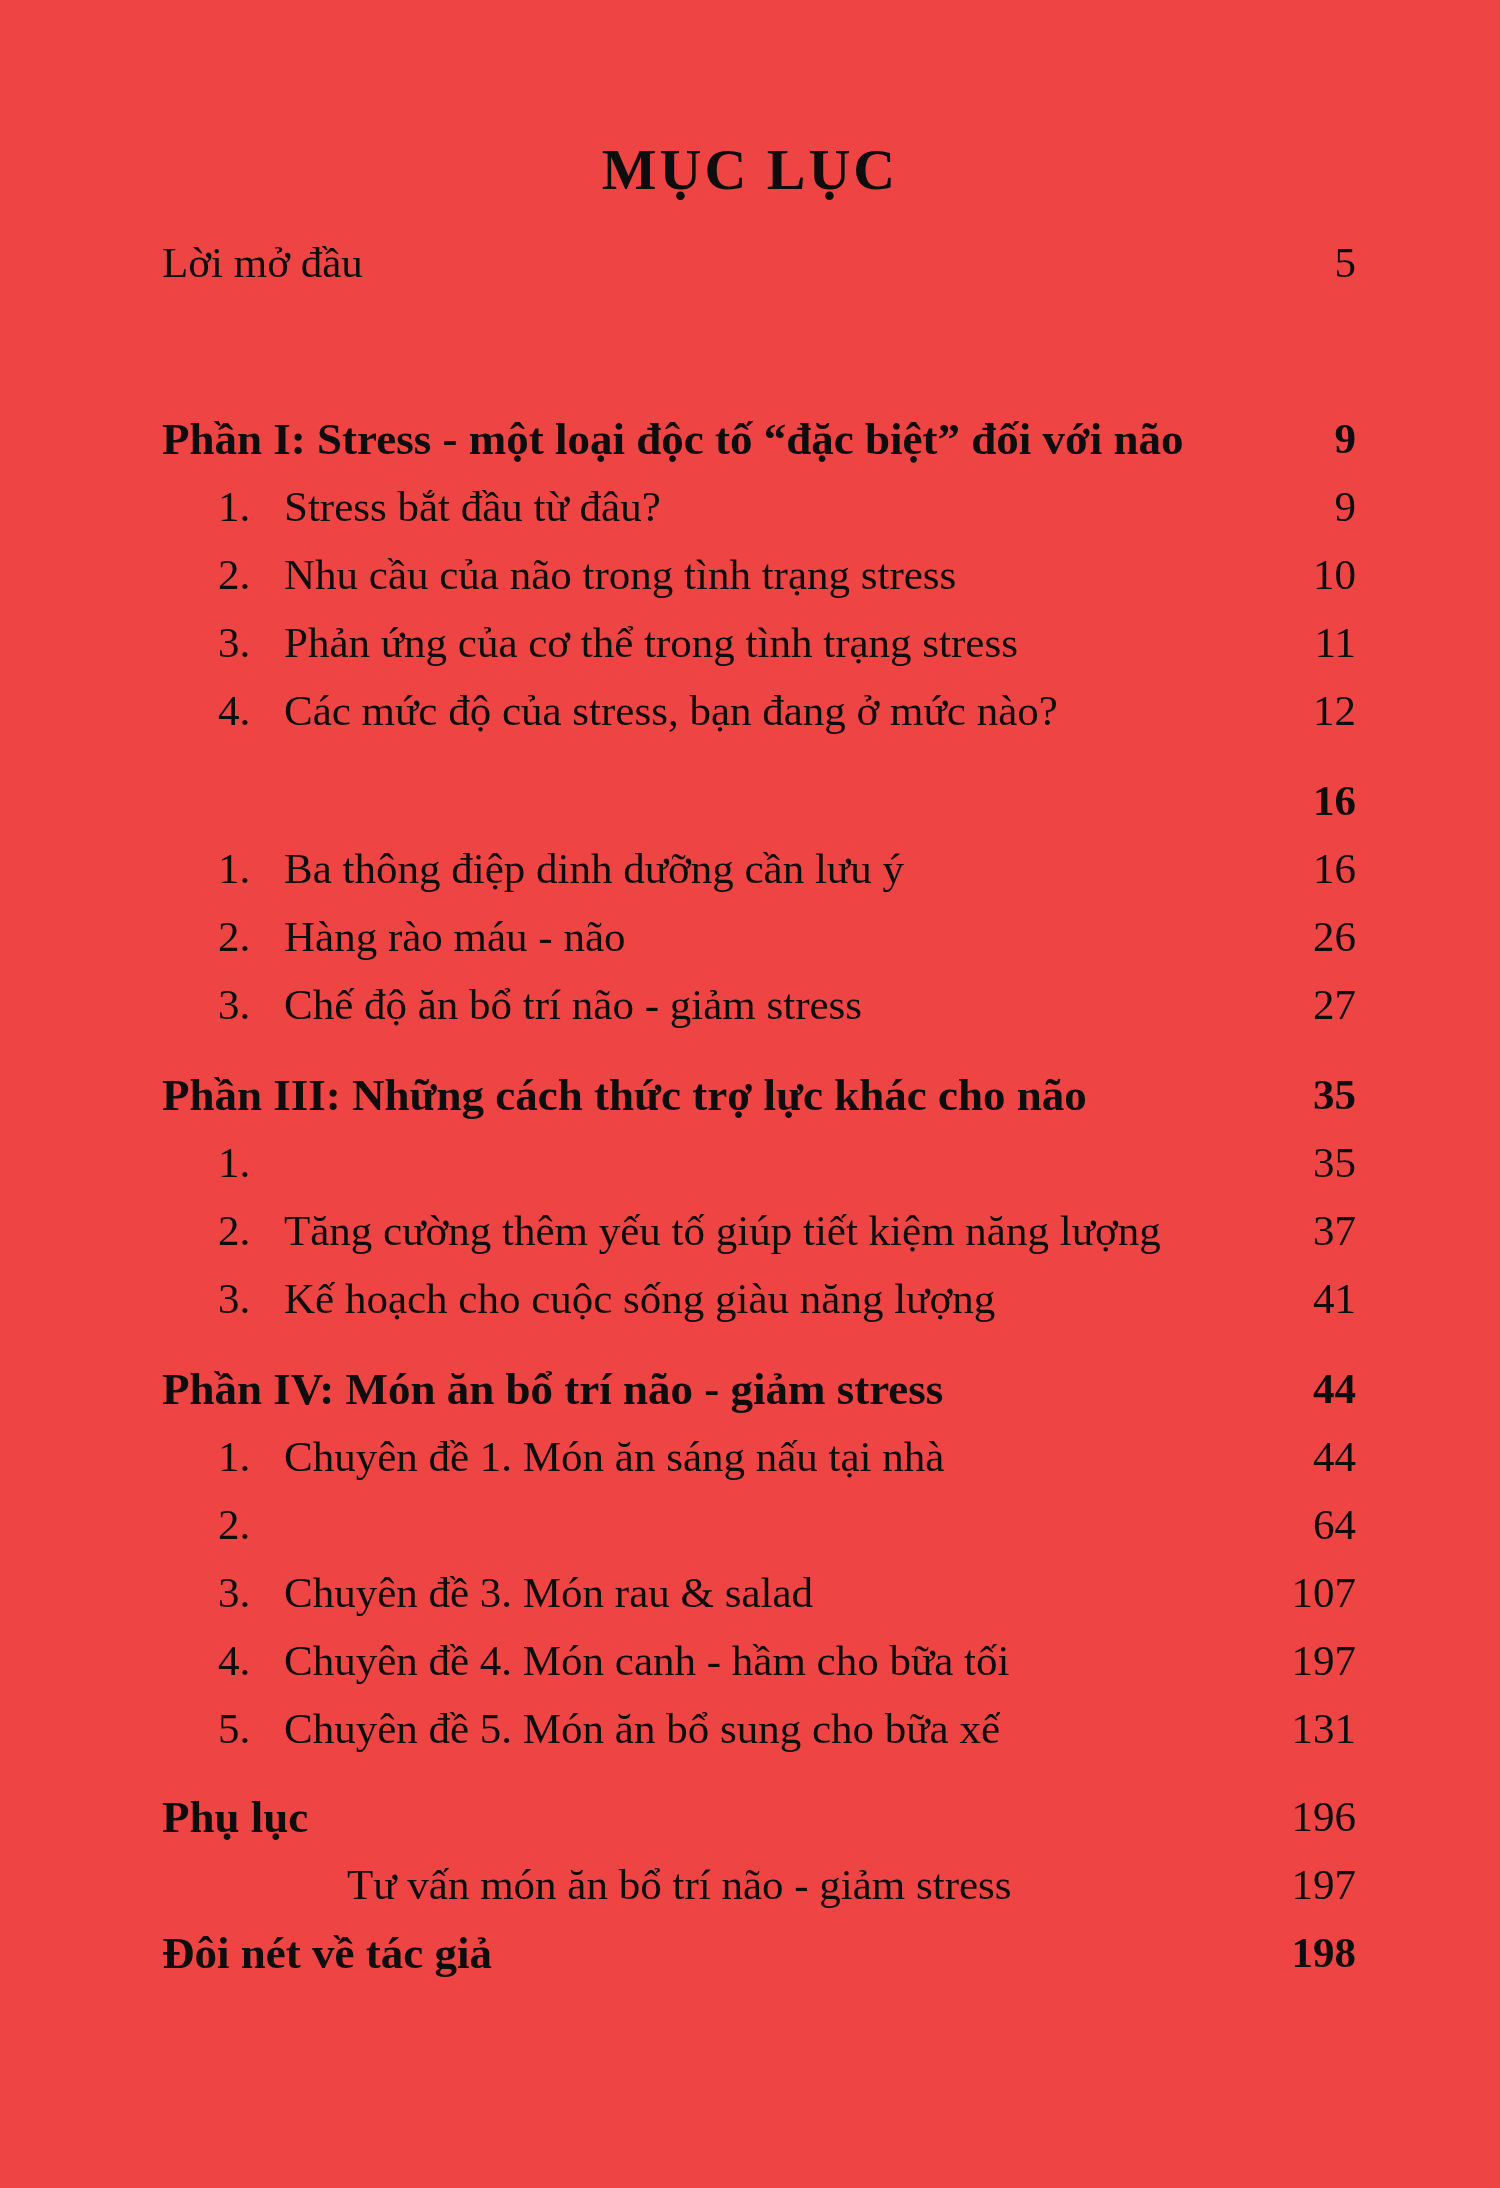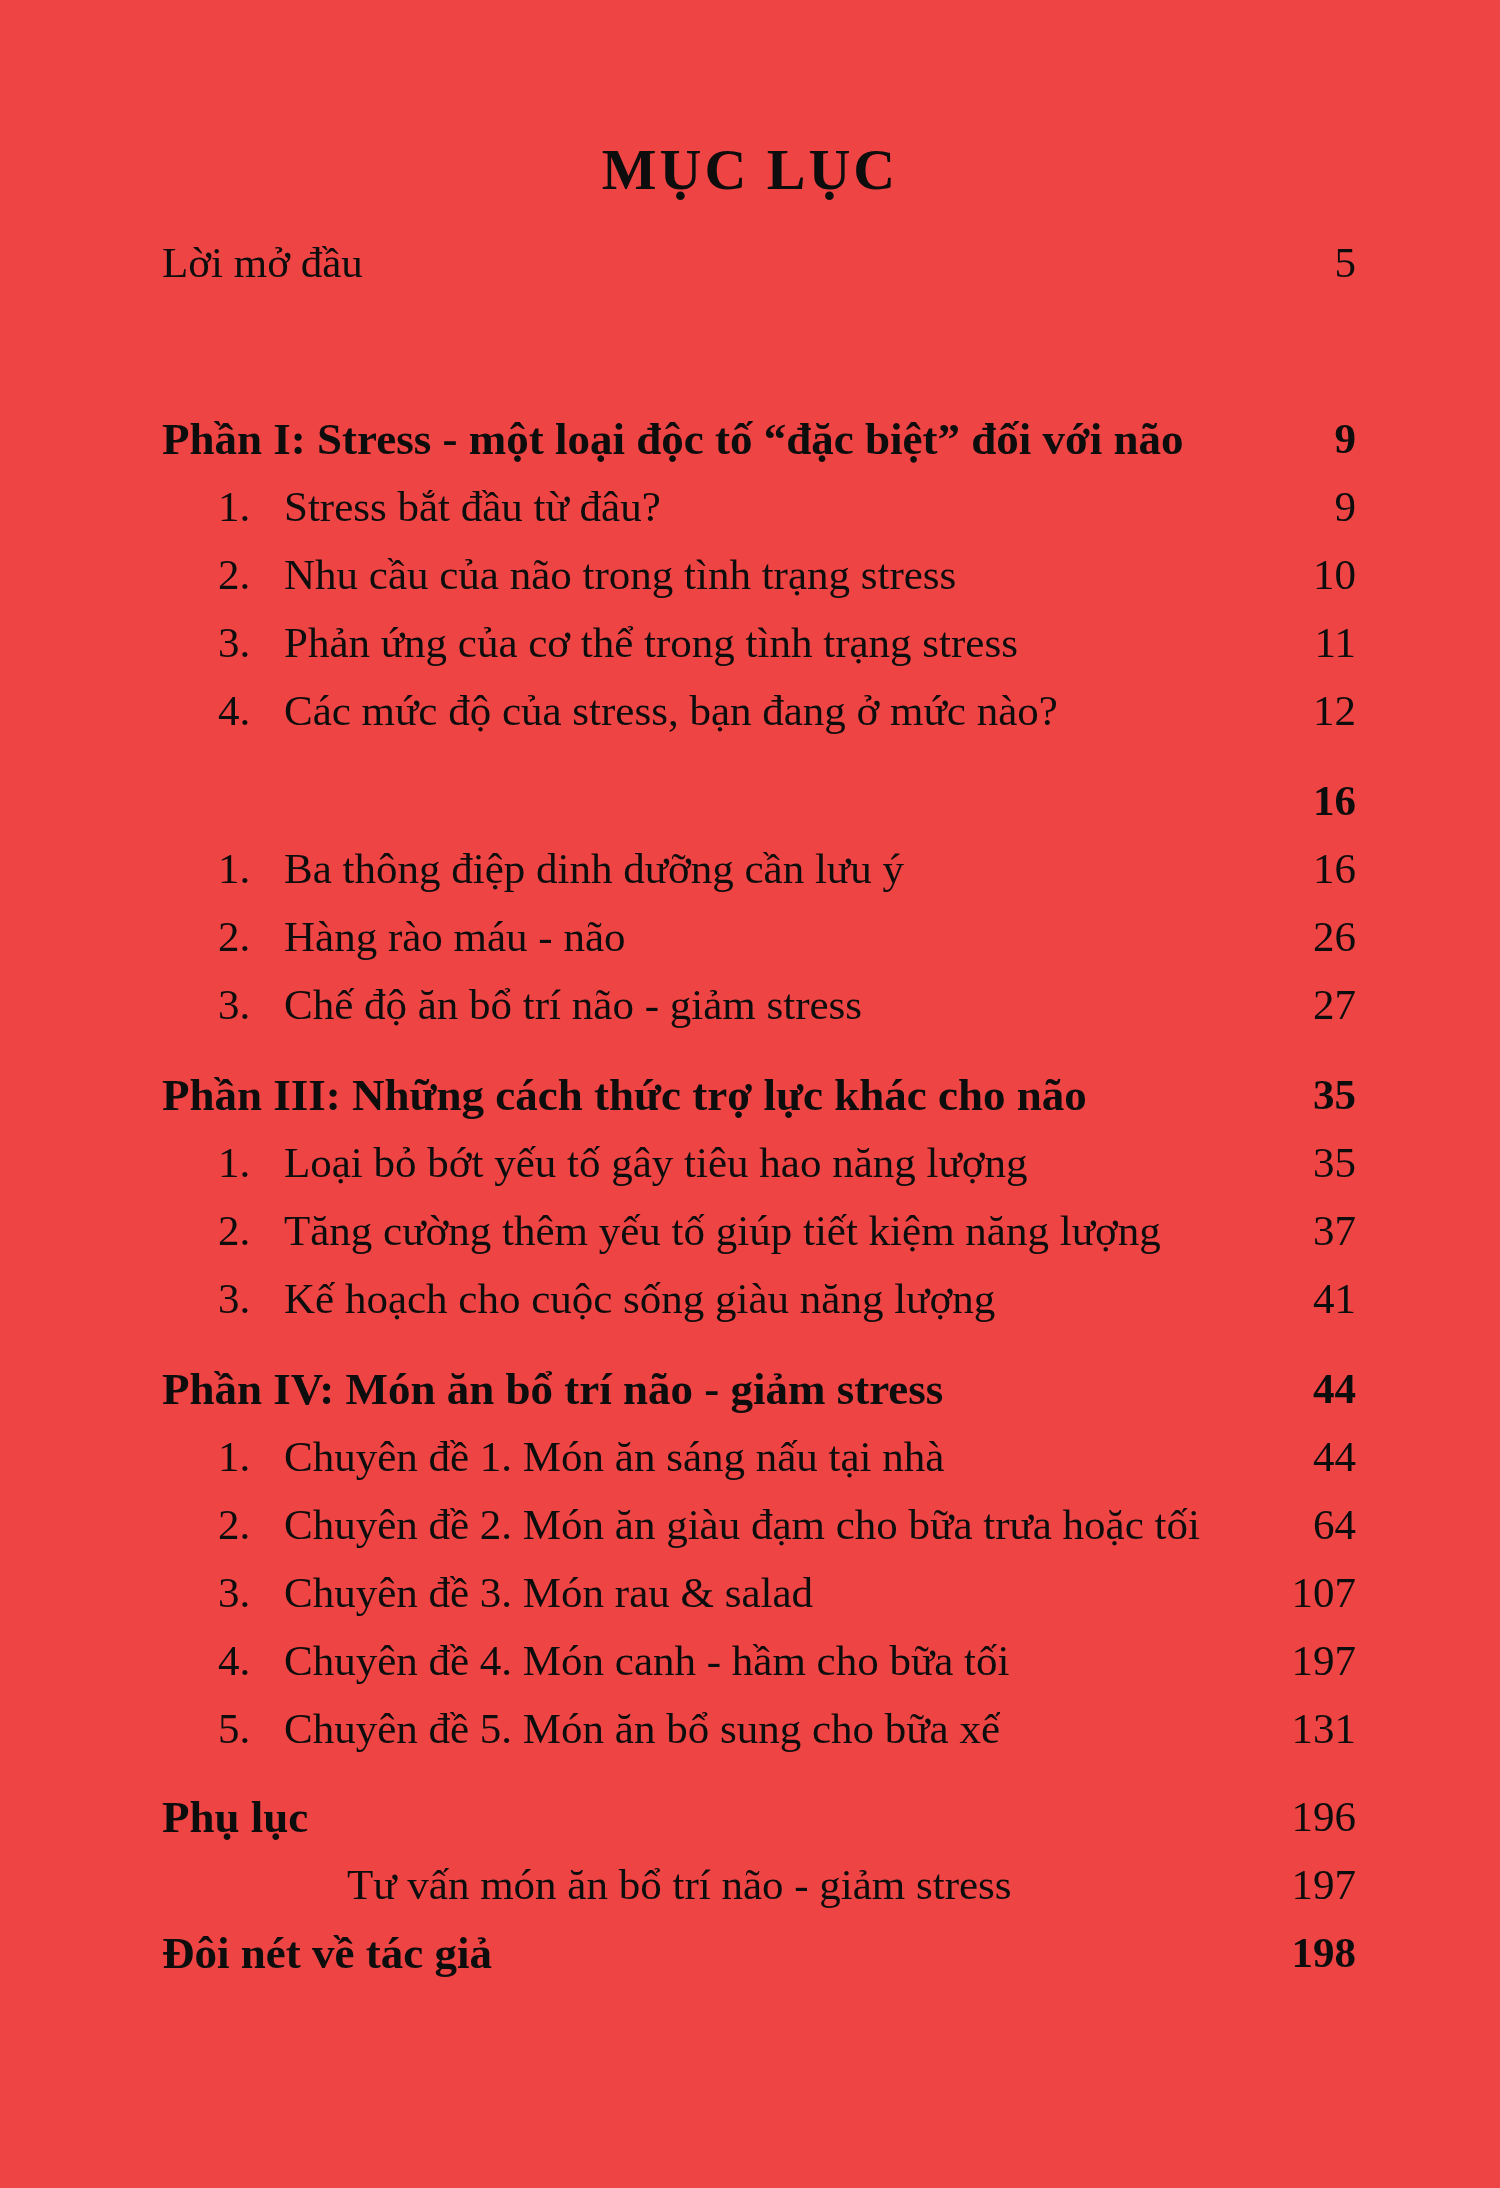--- a/index.html
+++ b/index.html
@@ -125,21 +125,20 @@
     </div>
 
     <div class="row section mt-md">
       <span class="label">Phần III: Những cách thức trợ lực khác cho não</span>
       <span class="fill"></span>
       <span class="pagenum">35</span>
     </div>
 
     <div class="row item">
       <span class="num">1.</span>
-      <span class="label">Loại bỏ bớt yếu tố gây tiêu hao năng lượng</span>
       <span class="fill"></span>
       <span class="pagenum">35</span>
     </div>
 
     <div class="row item">
       <span class="num">2.</span>
       <span class="label">Tăng cường thêm yếu tố giúp tiết kiệm năng lượng</span>
       <span class="fill"></span>
       <span class="pagenum">37</span>
     </div>
@@ -159,21 +158,20 @@
 
     <div class="row item">
       <span class="num">1.</span>
       <span class="label">Chuyên đề 1. Món ăn sáng nấu tại nhà</span>
       <span class="fill"></span>
       <span class="pagenum">44</span>
     </div>
 
     <div class="row item">
       <span class="num">2.</span>
-      <span class="label">Chuyên đề 2. Món ăn giàu đạm cho bữa trưa hoặc tối</span>
       <span class="fill"></span>
       <span class="pagenum">64</span>
     </div>
 
     <div class="row item">
       <span class="num">3.</span>
       <span class="label">Chuyên đề 3. Món rau &amp; salad</span>
       <span class="fill"></span>
       <span class="pagenum">107</span>
     </div>

